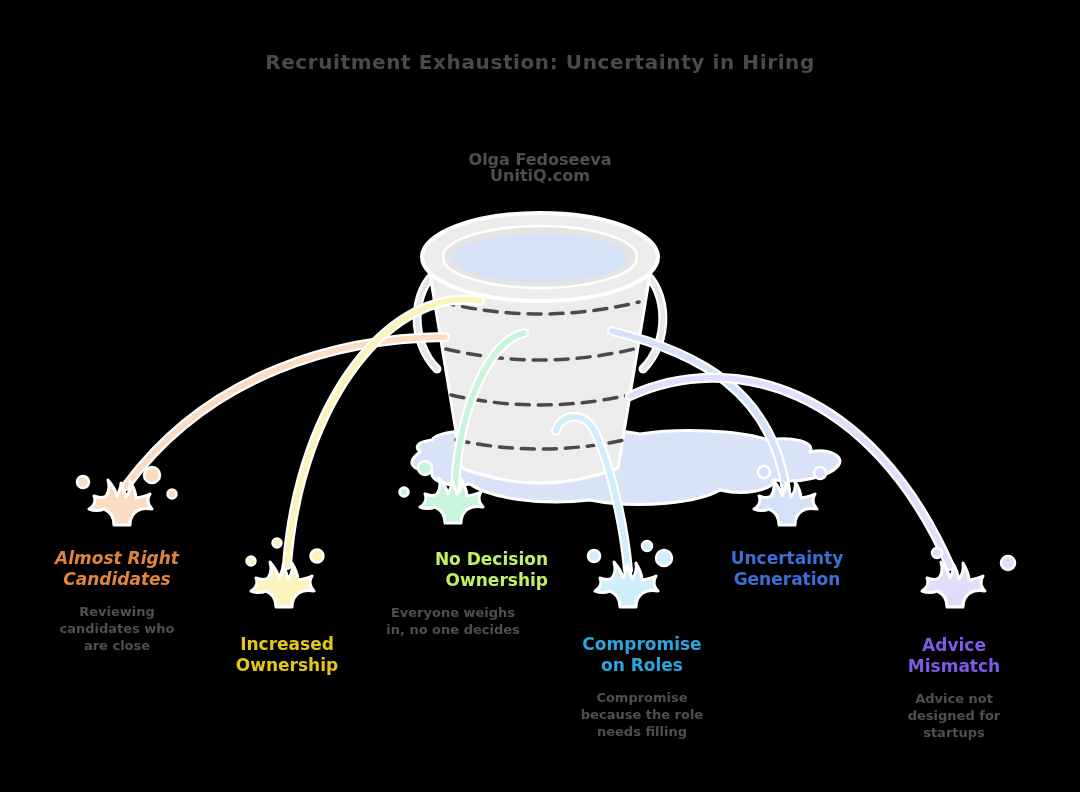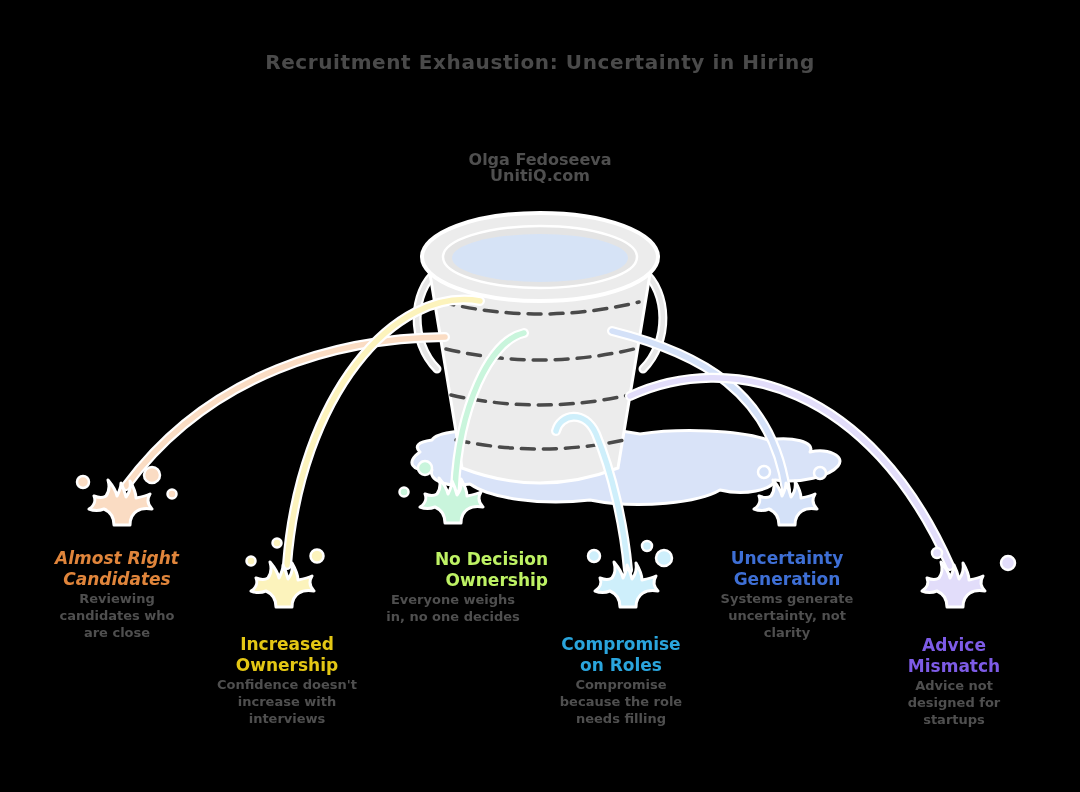--- a/index.html
+++ b/index.html
@@ -28,28 +28,29 @@
     position:absolute;
     transform:translateX(-50%);
     text-align:center;
     width:190px;
   }
   .leak-title{
     font-size:17px;font-weight:bold;line-height:21px;
     white-space:pre-line;
   }
   .leak-desc{
+    margin-top:13px;
     font-size:13px;font-weight:bold;line-height:17px;
     color:#4F4F4F;
     white-space:pre-line;
   }
   .leak0{left:117px;top:548px;}
   .leak1{left:287px;top:634px;}
   .leak2{left:453px;top:549px;}
-  .leak3{left:621px;top:634px;}
+  .leak3{left:642px;top:634px;}
   .leak4{left:787px;top:548px;}
   .leak5{left:954px;top:635px;}
 </style>
 </head>
 <body>
 
 <div class="canvas">
 
   <svg class="art" width="1080" height="792" viewBox="0 0 1080 792">
     <defs>
@@ -170,43 +171,37 @@
   <div class="leak leak0">
     <div class="leak-title" style="color: rgb(224, 133, 59); font-style: italic;">Almost Right
 Candidates</div>
     <div class="leak-desc">Reviewing
 candidates who
 are close</div>
   </div>
   <div class="leak leak1">
     <div class="leak-title" style="color: rgb(228, 199, 20);">Increased
 Ownership</div>
-    <div class="leak-desc">Confidence doesn't
-increase with
-interviews</div>
   </div>
   <div class="leak leak2">
     <div class="leak-title" style="color: #bef264; text-align: right;">No Decision
 Ownership</div>
     <div class="leak-desc">Everyone weighs
 in, no one decides</div>
   </div>
   <div class="leak leak3">
     <div class="leak-title" style="color: rgb(42, 165, 221);">Compromise
 on Roles</div>
     <div class="leak-desc">Compromise
 because the role
 needs filling</div>
   </div>
   <div class="leak leak4">
     <div class="leak-title" style="color: rgb(62, 111, 213);">Uncertainty
 Generation</div>
-    <div class="leak-desc">Systems generate
-uncertainty, not
-clarity</div>
   </div>
   <div class="leak leak5">
     <div class="leak-title" style="color: rgb(125, 91, 230);">Advice
 Mismatch</div>
     <div class="leak-desc">Advice not
 designed for
 startups</div>
   </div>
 
 </div>

